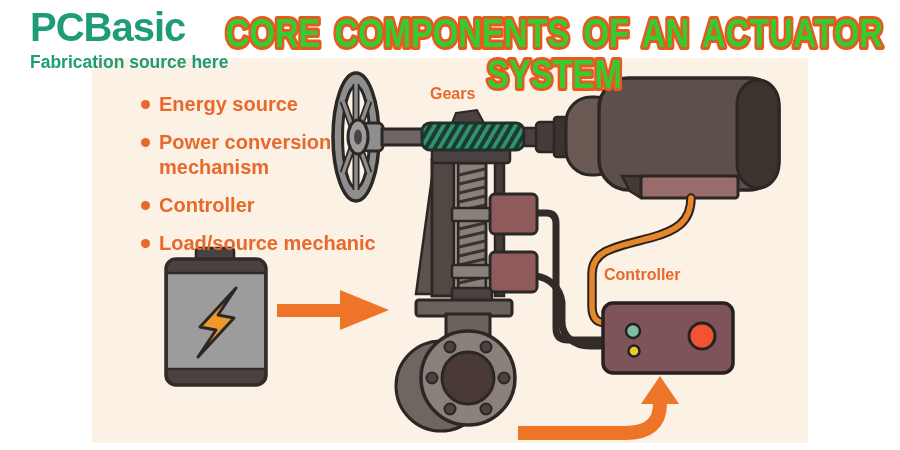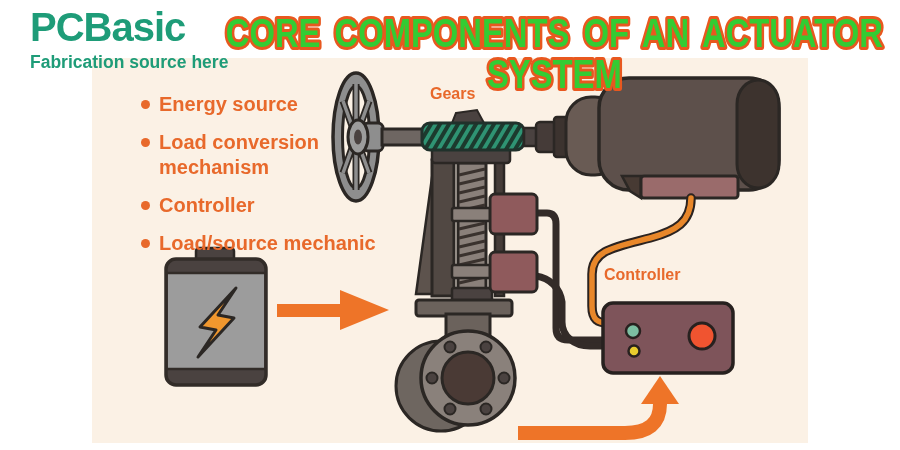--- a/index.html
+++ b/index.html
@@ -172,21 +172,21 @@
 
   <svg class="title-svg" viewBox="0 0 900 112">
     <g transform="scale(0.82,1)">
       <text x="676" y="47">CORE COMPONENTS OF AN ACTUATOR</text>
       <text x="676" y="88">SYSTEM</text>
     </g>
   </svg>
 
   <ul class="bullets">
     <li><span class="dot"></span><span>Energy source</span></li>
-    <li><span class="dot"></span><span>Load conversion mechanism</span></li>
+    <li><span class="dot"></span><span>Power conversion mechanism</span></li>
     <li><span class="dot"></span><span>Controller</span></li>
     <li><span class="dot"></span><span>Load/source mechanic</span></li>
   </ul>
 
   <div class="diag-label label-gears">Gears</div>
   <div class="diag-label label-controller">Controller</div>
 
 </div>
 
 </body></html>

